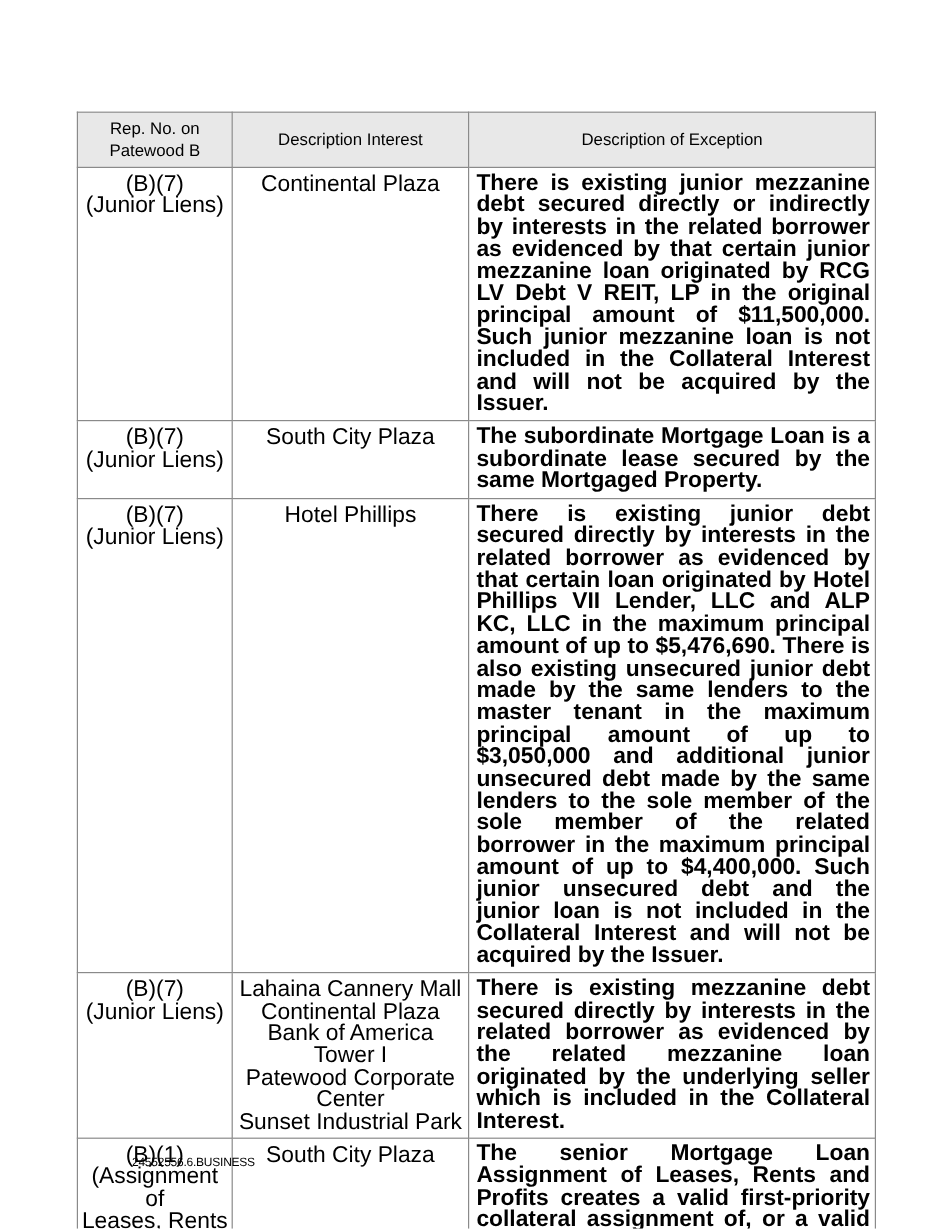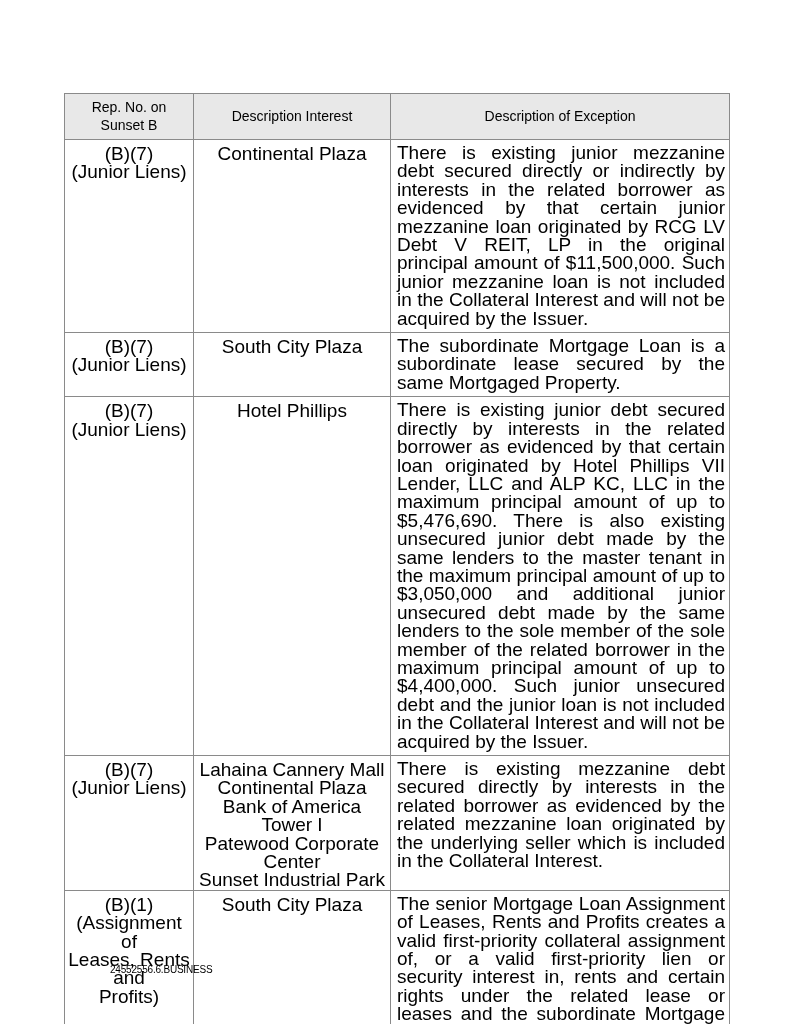--- a/index.html
+++ b/index.html
@@ -43,20 +43,21 @@
     white-space: pre-line;
   }
   td.rep-cell, td.collateral-cell {
     text-align: center;
     padding: 5px 3px 0 3px;
     white-space: pre-line;
   }
   td.desc-cell {
     text-align: justify;
     padding: 4px 4px 4px 6px;
+    font-weight: bold;
   }
   tr.r0 { height: 155px; }
   tr.r1 { height: 45px; }
   tr.r2 { height: 260px; }
   tr.r3 { height: 99px; }
   tr.r4 { height: 188px; }
   .footer-schedule {
     position: absolute;
     top: 941px;
     left: 0;
@@ -81,21 +82,21 @@
 
   <table class="exceptions">
     <colgroup>
       <col style="width:129px">
       <col style="width:197px">
       <col style="width:339px">
     </colgroup>
     <thead>
       <tr>
         <th>Rep. No. on
-Sunset B</th>
+Patewood B</th>
         <th>Description Interest</th>
         <th>Description of Exception</th>
       </tr>
     </thead>
     <tbody>
       <tr class="r0">
         <td class="rep-cell">(B)(7)
 (Junior Liens)</td>
         <td class="collateral-cell">Continental Plaza</td>
         <td class="desc-cell">There is existing junior mezzanine debt secured directly or indirectly by interests in the related borrower as evidenced by that certain junior mezzanine loan originated by RCG LV Debt V REIT, LP in the original principal amount of $11,500,000.  Such junior mezzanine loan is not included in the Collateral Interest and will not be acquired by the Issuer.</td>

